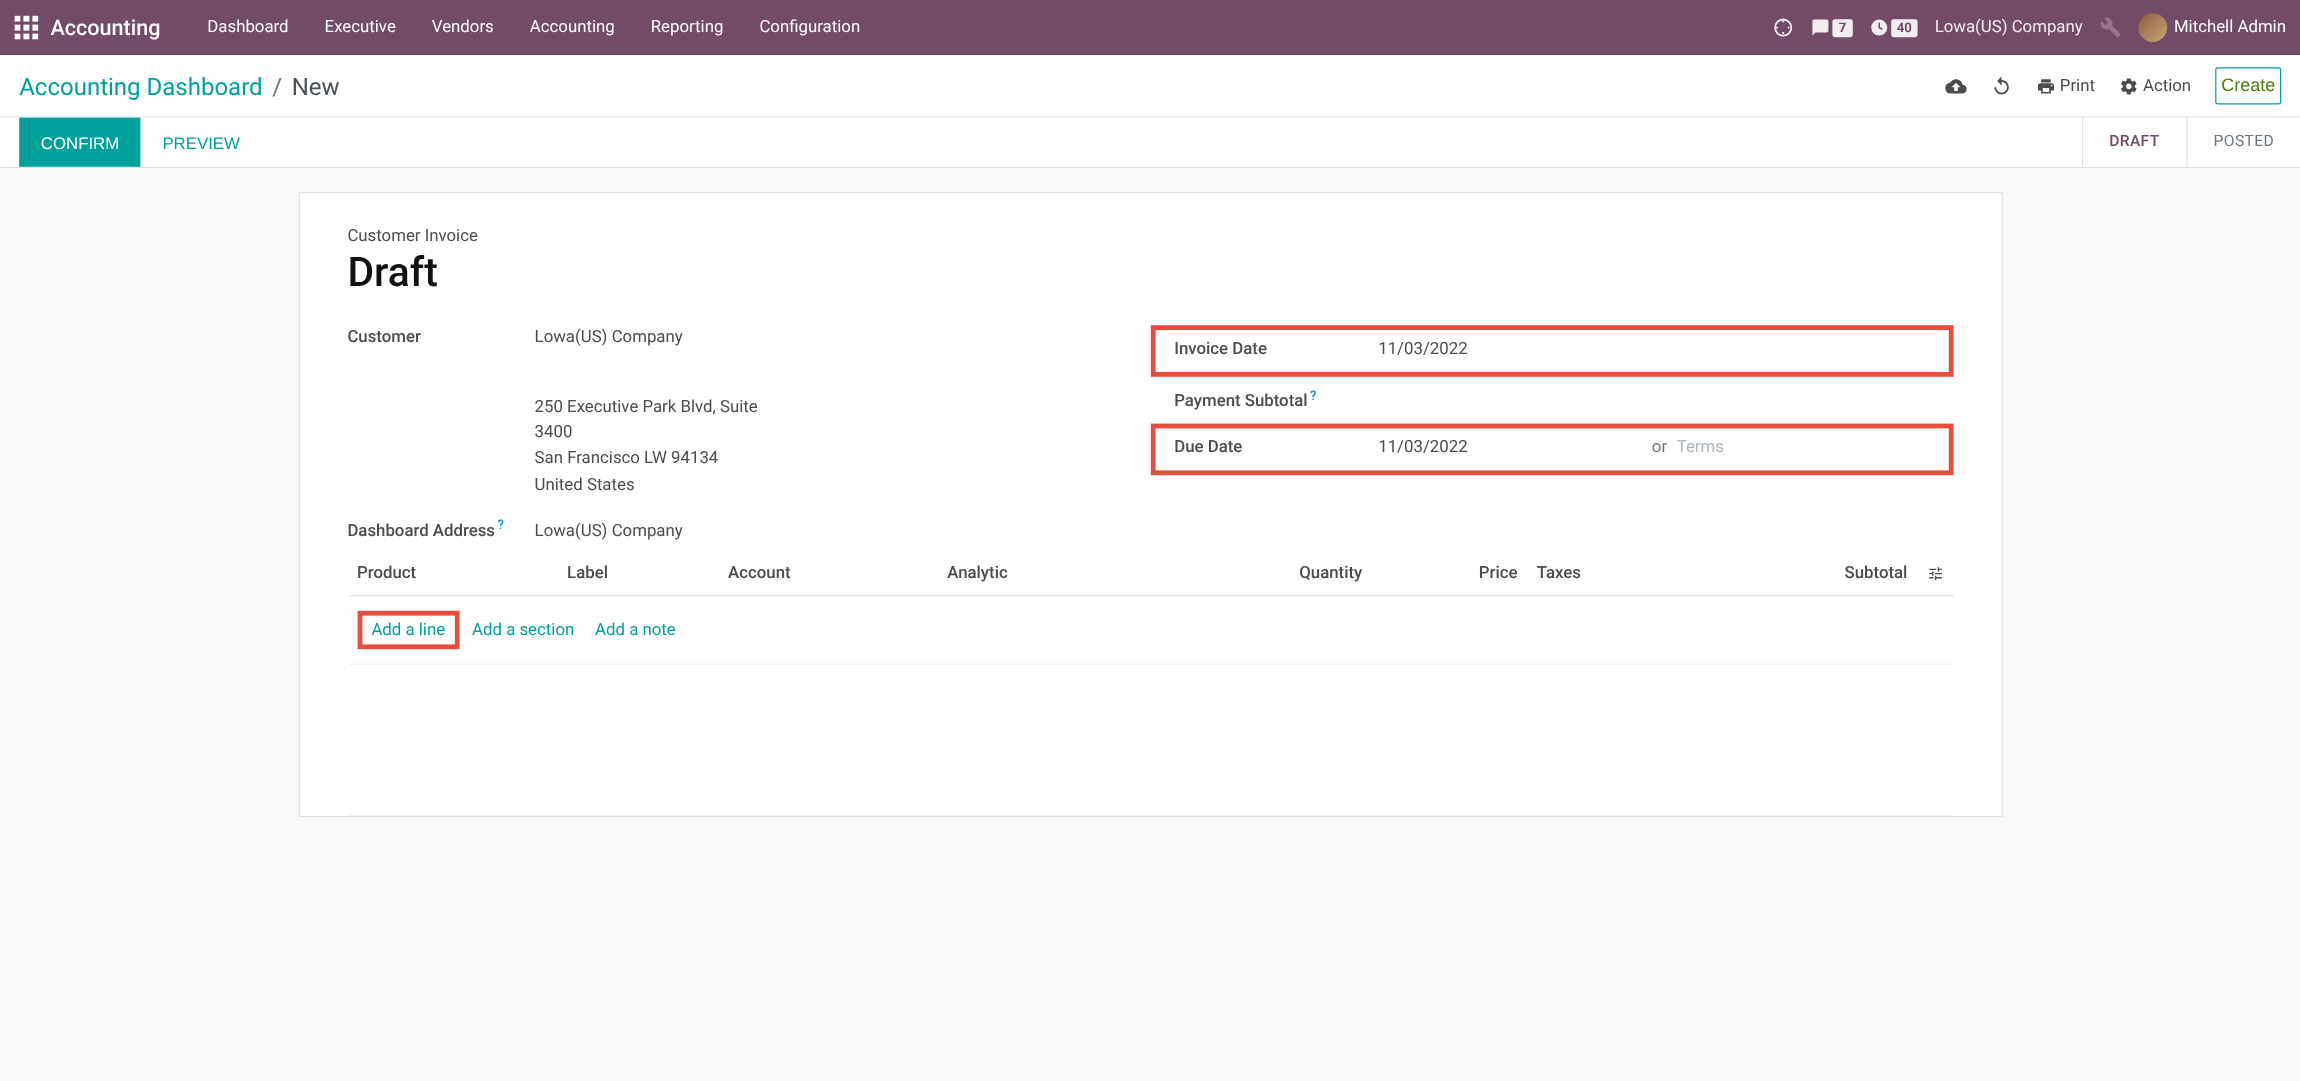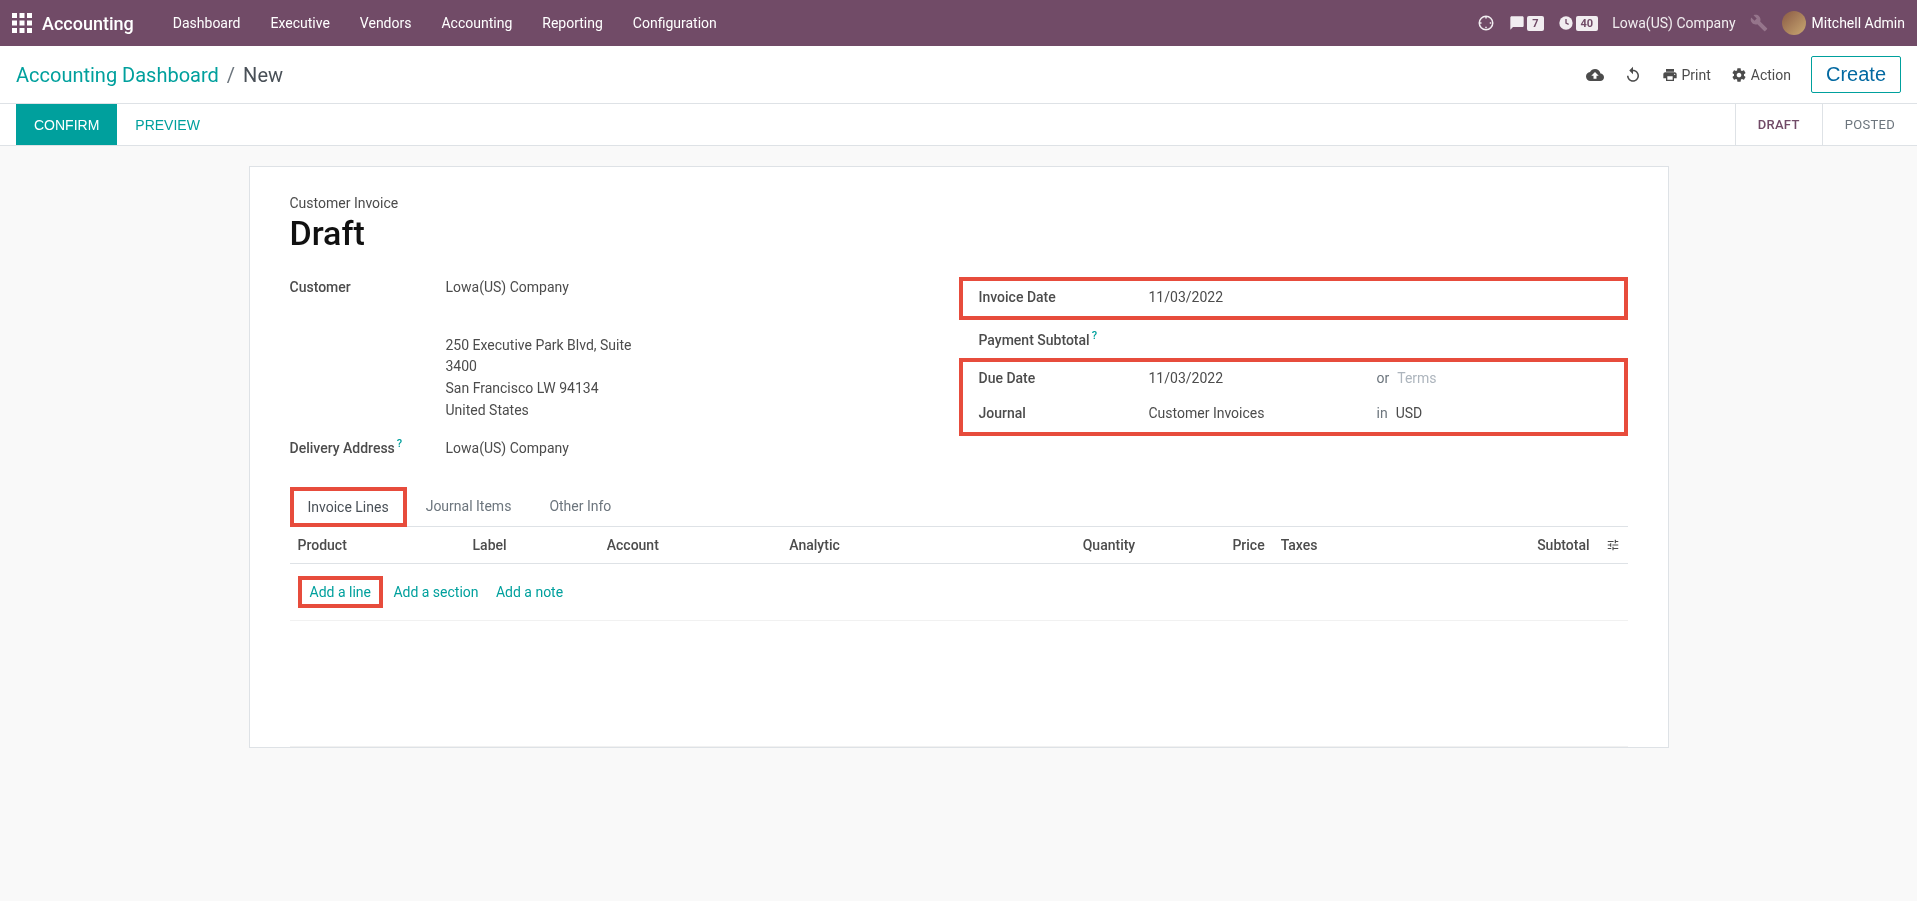--- a/index.html
+++ b/index.html
@@ -20,21 +20,21 @@
 
 
 .control-panel { background: #fff; border-bottom: 1px solid #dee2e6; padding: 10px 16px; display: flex; align-items: center; }
 .breadcrumb { font-size: 20px; display: flex; align-items: flex-end; gap: 8px; }
 .breadcrumb a { color: #00A09D; text-decoration: none; }
 .breadcrumb-sep { color: #6c757d; }
 .breadcrumb-current { color: #495057; }
 .cp-actions { margin-left: auto; display: flex; align-items: center; gap: 20px; }
 .cp-icon-btn { cursor: pointer; color: #4c4c4c; }
 .btn-print, .btn-action { cursor: pointer; color: #4c4c4c; display: flex; align-items: center; gap: 4px; font-size: 14px; }
-.btn-create { border: 1px solid #00A09D; color: #0369a1; background: #fff; padding: 6px 14px; cursor: pointer; font-size: 20px; border-radius: 2px; }
+.btn-create { border: 1px solid #00A09D; color: #4d7c0f; background: #fff; padding: 6px 4px; cursor: pointer; font-size: 15px; border-radius: 2px; }
 
 
 .button-bar { background: #fff; border-bottom: 1px solid #dee2e6; display: flex; align-items: stretch; height: 42px; }
 .btn-confirm { background: #00A09D; color: #fff; border: none; padding: 0 18px; font-size: 14px; font-weight: 500; cursor: pointer; margin-left: 16px; }
 .btn-preview { color: #00A09D; background: none; border: none; padding: 0 18px; font-size: 14px; font-weight: 500; cursor: pointer; }
 .statusbar { margin-left: auto; display: flex; align-items: stretch; }
 .status-step { padding: 0 22px; display: flex; align-items: center; color: #6c757d; font-size: 13px; letter-spacing: 0.3px; position: relative; border-left: 1px solid #dee2e6; }
 .status-step.active { color: #714B67; font-weight: 500; }
 .status-step:first-child::after { content: ''; position: absolute; right: -10px; top: 0; bottom: 0; width: 20px; background: #fff; clip-path: polygon(0 0, 50% 50%, 0 100%); z-index: 1; border-right: 1px solid #dee2e6; }
 
@@ -187,21 +187,21 @@
           <div class="field-label">Customer</div>
           <div class="field-value">
             <div>Lowa(US) Company</div>
             <div style="max-width:210px;margin-top:37px;">250 Executive Park Blvd, Suite 3400</div>
             <div>San Francisco LW 94134</div>
             <div>United States</div>
           </div>
         </div>
         <div class="field-group" style="margin-top:14px;">
           <div class="field-label">
-            <span>Delivery Address</span><span class="help-icon">?</span>
+            <span>Dashboard Address</span><span class="help-icon">?</span>
           </div>
           <div class="field-value">Lowa(US) Company</div>
         </div>
       </div>
 
       <div class="form-col">
         <div class="highlight-box">
           <div class="field-group">
             <div class="field-label" style="width:170px;">Invoice Date</div>
             <div class="field-value">11/03/2022</div>
@@ -215,37 +215,24 @@
         </div>
         <div class="highlight-box" style="padding-right:16px;">
           <div class="field-group">
             <div class="field-label" style="width:170px;">Due Date</div>
             <div class="field-value" style="display:flex; align-items:center;">
               <span style="min-width:220px; display:inline-block;">11/03/2022</span>
               <span class="inline-text">or</span>
               <span class="placeholder">Terms</span>
             </div>
           </div>
-          <div class="field-group" style="margin-top:14px;">
-            <div class="field-label" style="width:170px;">Journal</div>
-            <div class="field-value" style="display:flex; align-items:center;">
-              <span style="min-width:220px; display:inline-block;">Customer Invoices</span>
-              <span class="inline-text">in</span>
-              <span>USD</span>
-            </div>
-          </div>
         </div>
       </div>
     </div>
 
-    <div class="tabs">
-      <div class="tab active highlight-inline" style="border:4px solid #E74C3C; border-bottom:4px solid #E74C3C; padding:8px 14px;">Invoice Lines</div>
-      <div class="tab">Journal Items</div>
-      <div class="tab">Other Info</div>
-    </div>
 
     <table class="line-table">
       <thead>
         <tr>
           <th>Product</th>
           <th>Label</th>
           <th>Account</th>
           <th>Analytic</th>
           <th class="right">Quantity</th>
           <th class="right">Price</th>

